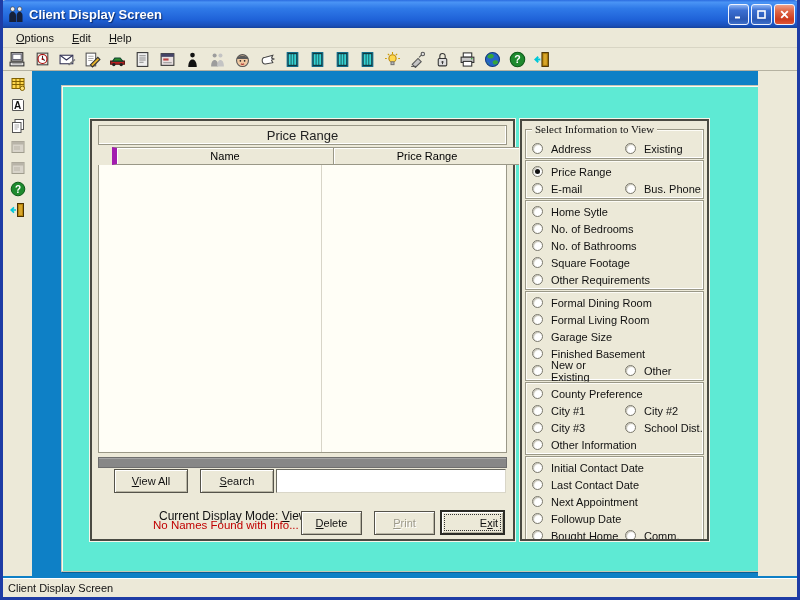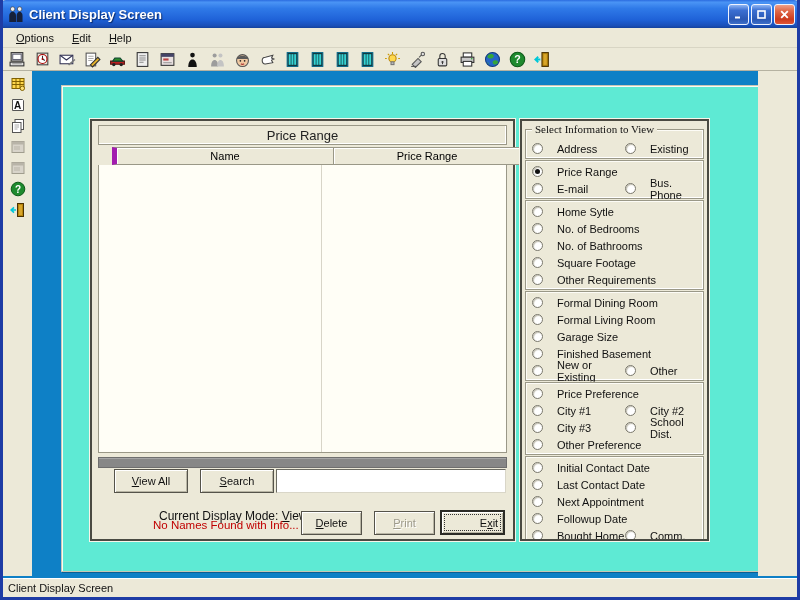--- a/index.html
+++ b/index.html
@@ -101,21 +101,21 @@
   }
   .group {
     position:relative; border:1px solid #9a9887; box-shadow:inset -1px -1px 0 #fff, inset 1px 1px 0 #fdfcf6;
     margin-bottom:1px; padding:2px 0 1px 0;
   }
   .group.has-legend { margin-top:4px; padding-top:10px; }
   .legend {
     position:absolute; top:-7px; left:6px; background:#ECE9D8; padding:0 3px; font-size:11px; color:#111;font-family:Liberation Serif, serif;
   }
   .radio-row { display:flex; align-items:center; height:17px; padding-left:6px; }
-  .radio-item { display:inline-flex; align-items:center; gap:14px; font-size:11px; color:#111; }
+  .radio-item { display:inline-flex; align-items:center; gap:8px; font-size:11px; color:#111; }
   .radio-row .radio-item:first-child.paired { width:93px; flex:none; }
   .radio-circle {
     width:11px; height:11px; border-radius:50%; background:#fff; flex:none;
     border:1px solid #7a786c; box-shadow:inset 1px 1px 1px #c5c2b4;
     display:inline-flex; align-items:center; justify-content:center;
   }
   .radio-dot { width:5px; height:5px; border-radius:50%; background:#111; }
   
   .statusbar {
     position:absolute; left:0; top:578px; width:794px; height:19px; background:#ECE9D8;
@@ -504,21 +504,21 @@
                 <label class="radio-item">
                   <span class="radio-circle"></span>
                   <span>Other</span>
                 </label>
               </div>
             </div>
             <div class="group">
               <div class="radio-row">
                 <label class="radio-item">
                   <span class="radio-circle"></span>
-                  <span>Price Preference</span>
+                  <span>County Preference</span>
                 </label>
               </div>
               <div class="radio-row">
                 <label class="radio-item paired">
                   <span class="radio-circle"></span>
                   <span>City #1</span>
                 </label>
                 <label class="radio-item">
                   <span class="radio-circle"></span>
                   <span>City #2</span>
@@ -530,21 +530,21 @@
                   <span>City #3</span>
                 </label>
                 <label class="radio-item">
                   <span class="radio-circle"></span>
                   <span>School Dist.</span>
                 </label>
               </div>
               <div class="radio-row">
                 <label class="radio-item">
                   <span class="radio-circle"></span>
-                  <span>Other Preference</span>
+                  <span>Other Information</span>
                 </label>
               </div>
             </div>
             <div class="group">
               <div class="radio-row">
                 <label class="radio-item">
                   <span class="radio-circle"></span>
                   <span>Initial Contact Date</span>
                 </label>
               </div>

